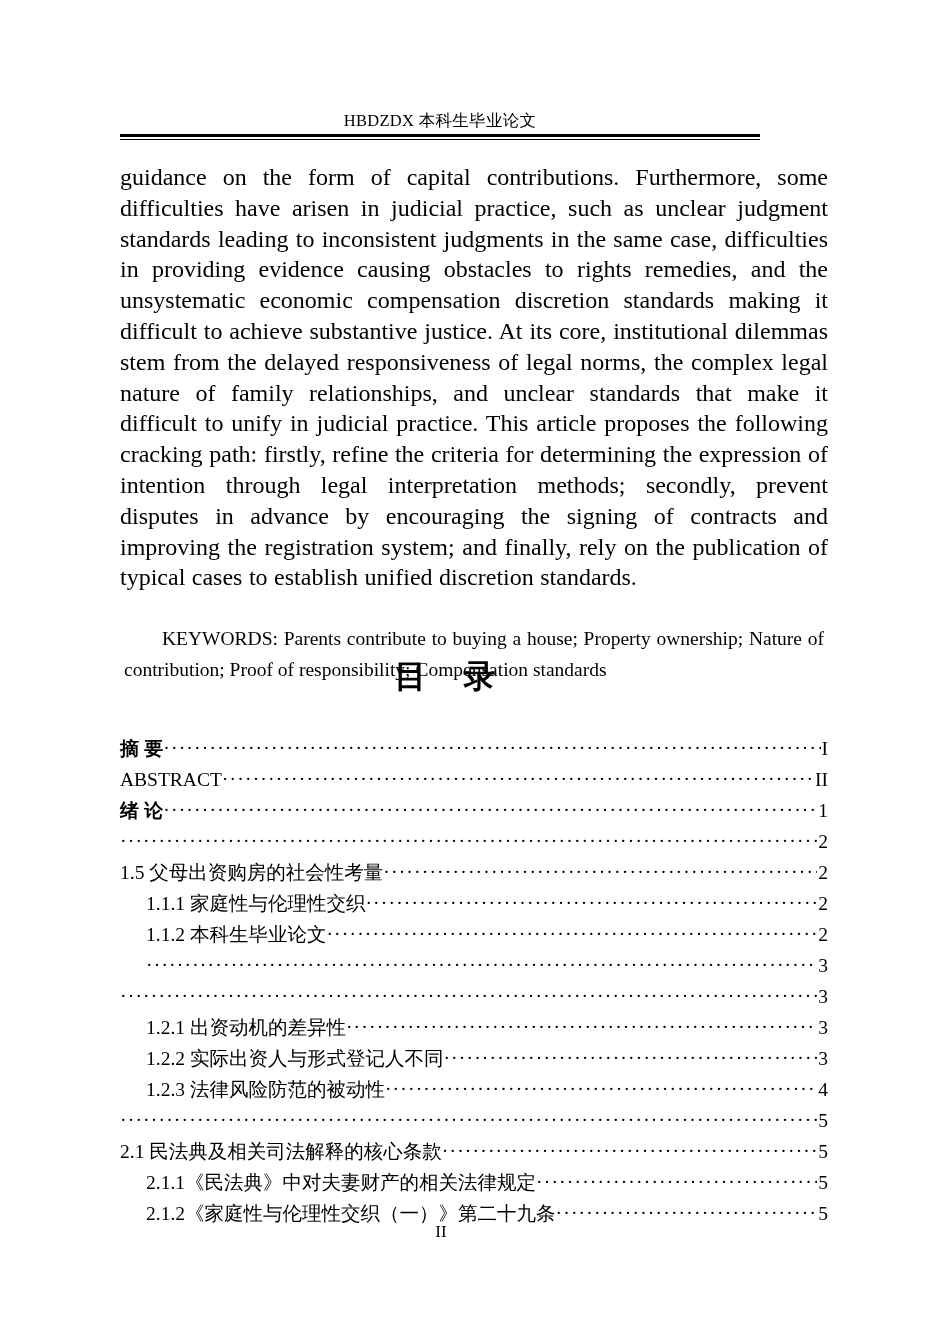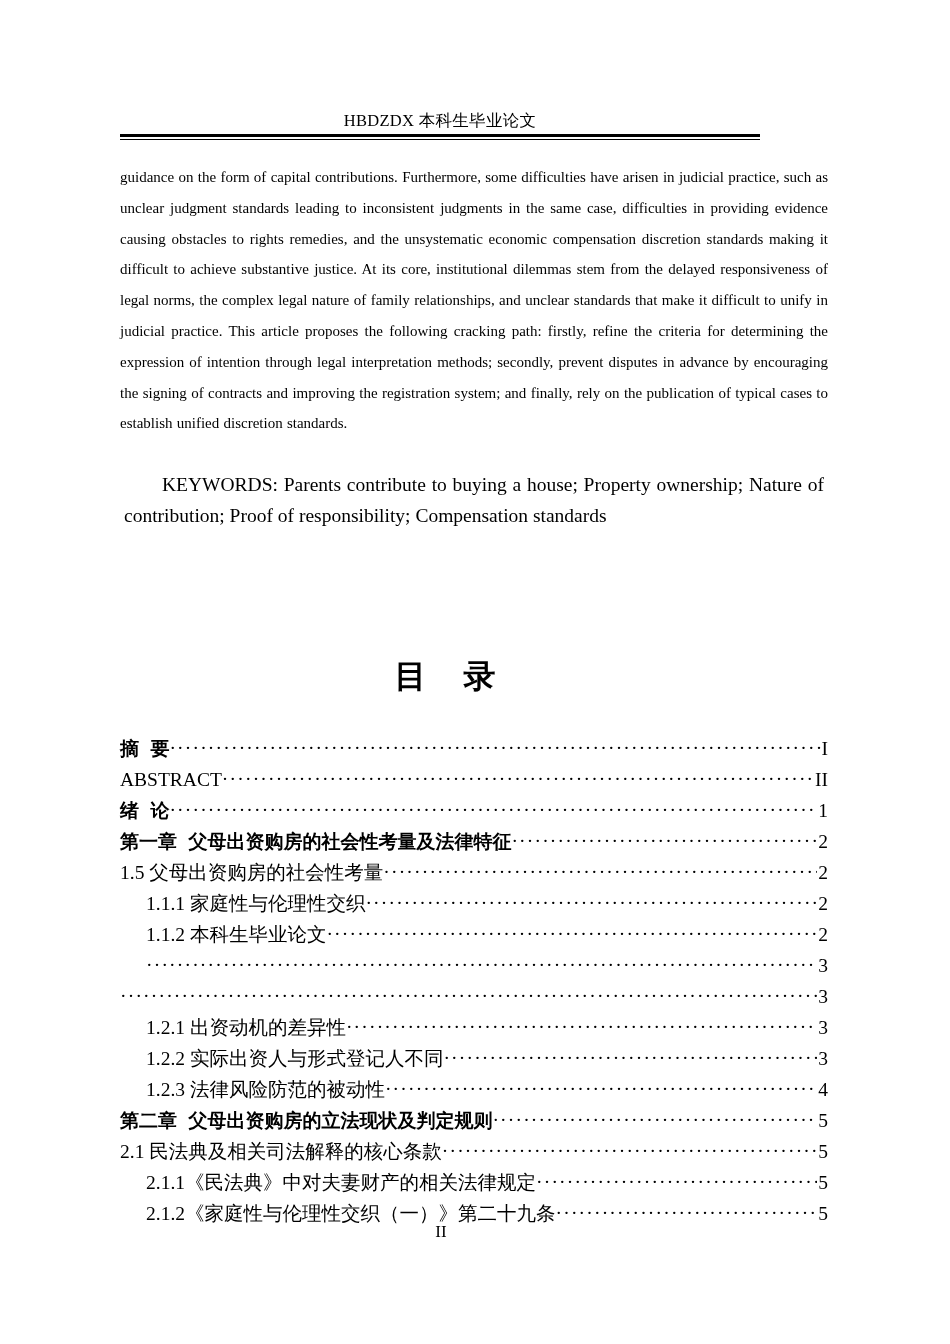--- a/index.html
+++ b/index.html
@@ -49,21 +49,21 @@
 
   
   .body-area {
     position: absolute;
     left: 120px;
     top: 162px;
     width: 708px;
   }
   p.para {
     margin: 0;
-    font-size: 15px;
+    font-size: 24px;
     line-height: 30.8px;
     text-align: justify;
     text-justify: inter-word;
     text-align-last: left;
     word-spacing: 0.5px;
   }
   p.keywords {
     margin: 4px;
     margin-top: 30.8px;
     font-size: 19.5px;
@@ -117,21 +117,21 @@
     top: -1px;
   }
   .toc-row .pageno {
     flex: 0 0 auto;
     padding-left: 1px;
   }
   .toc-row.lvl3 {
     padding-left: 26px;
   }
   .toc-row.bold .label {
-    font-family: Liberation Mono, monospace;
+    font-family: Liberation Sans, sans-serif;
     font-weight: bold;
     font-size: 19px;
   }
   .toc-row.bold .pageno {
     font-family: "Liberation Serif", "DejaVu Serif", serif;
     font-weight: normal;
   }
 
   
   .footer {
@@ -174,21 +174,20 @@
         <span class="label">ABSTRACT</span>
         <span class="leader">·······························································································································································</span>
         <span class="pageno">II</span>
       </div>
       <div class="toc-row bold">
         <span class="label">绪 论</span>
         <span class="leader">·······························································································································································</span>
         <span class="pageno">1</span>
       </div>
       <div class="toc-row bold">
-        <span class="label">第一章 父母出资购房的社会性考量及法律特征</span>
         <span class="leader">·······························································································································································</span>
         <span class="pageno">2</span>
       </div>
       <div class="toc-row">
         <span class="label">1.5 父母出资购房的社会性考量</span>
         <span class="leader">·······························································································································································</span>
         <span class="pageno">2</span>
       </div>
       <div class="toc-row lvl3">
         <span class="label">1.1.1 家庭性与伦理性交织</span>
@@ -217,21 +216,20 @@
         <span class="label">1.2.2 实际出资人与形式登记人不同</span>
         <span class="leader">·······························································································································································</span>
         <span class="pageno">3</span>
       </div>
       <div class="toc-row lvl3">
         <span class="label">1.2.3 法律风险防范的被动性</span>
         <span class="leader">·······························································································································································</span>
         <span class="pageno">4</span>
       </div>
       <div class="toc-row bold">
-        <span class="label">第二章 父母出资购房的立法现状及判定规则</span>
         <span class="leader">·······························································································································································</span>
         <span class="pageno">5</span>
       </div>
       <div class="toc-row">
         <span class="label">2.1 民法典及相关司法解释的核心条款</span>
         <span class="leader">·······························································································································································</span>
         <span class="pageno">5</span>
       </div>
       <div class="toc-row lvl3">
         <span class="label">2.1.1《民法典》中对夫妻财产的相关法律规定</span>

